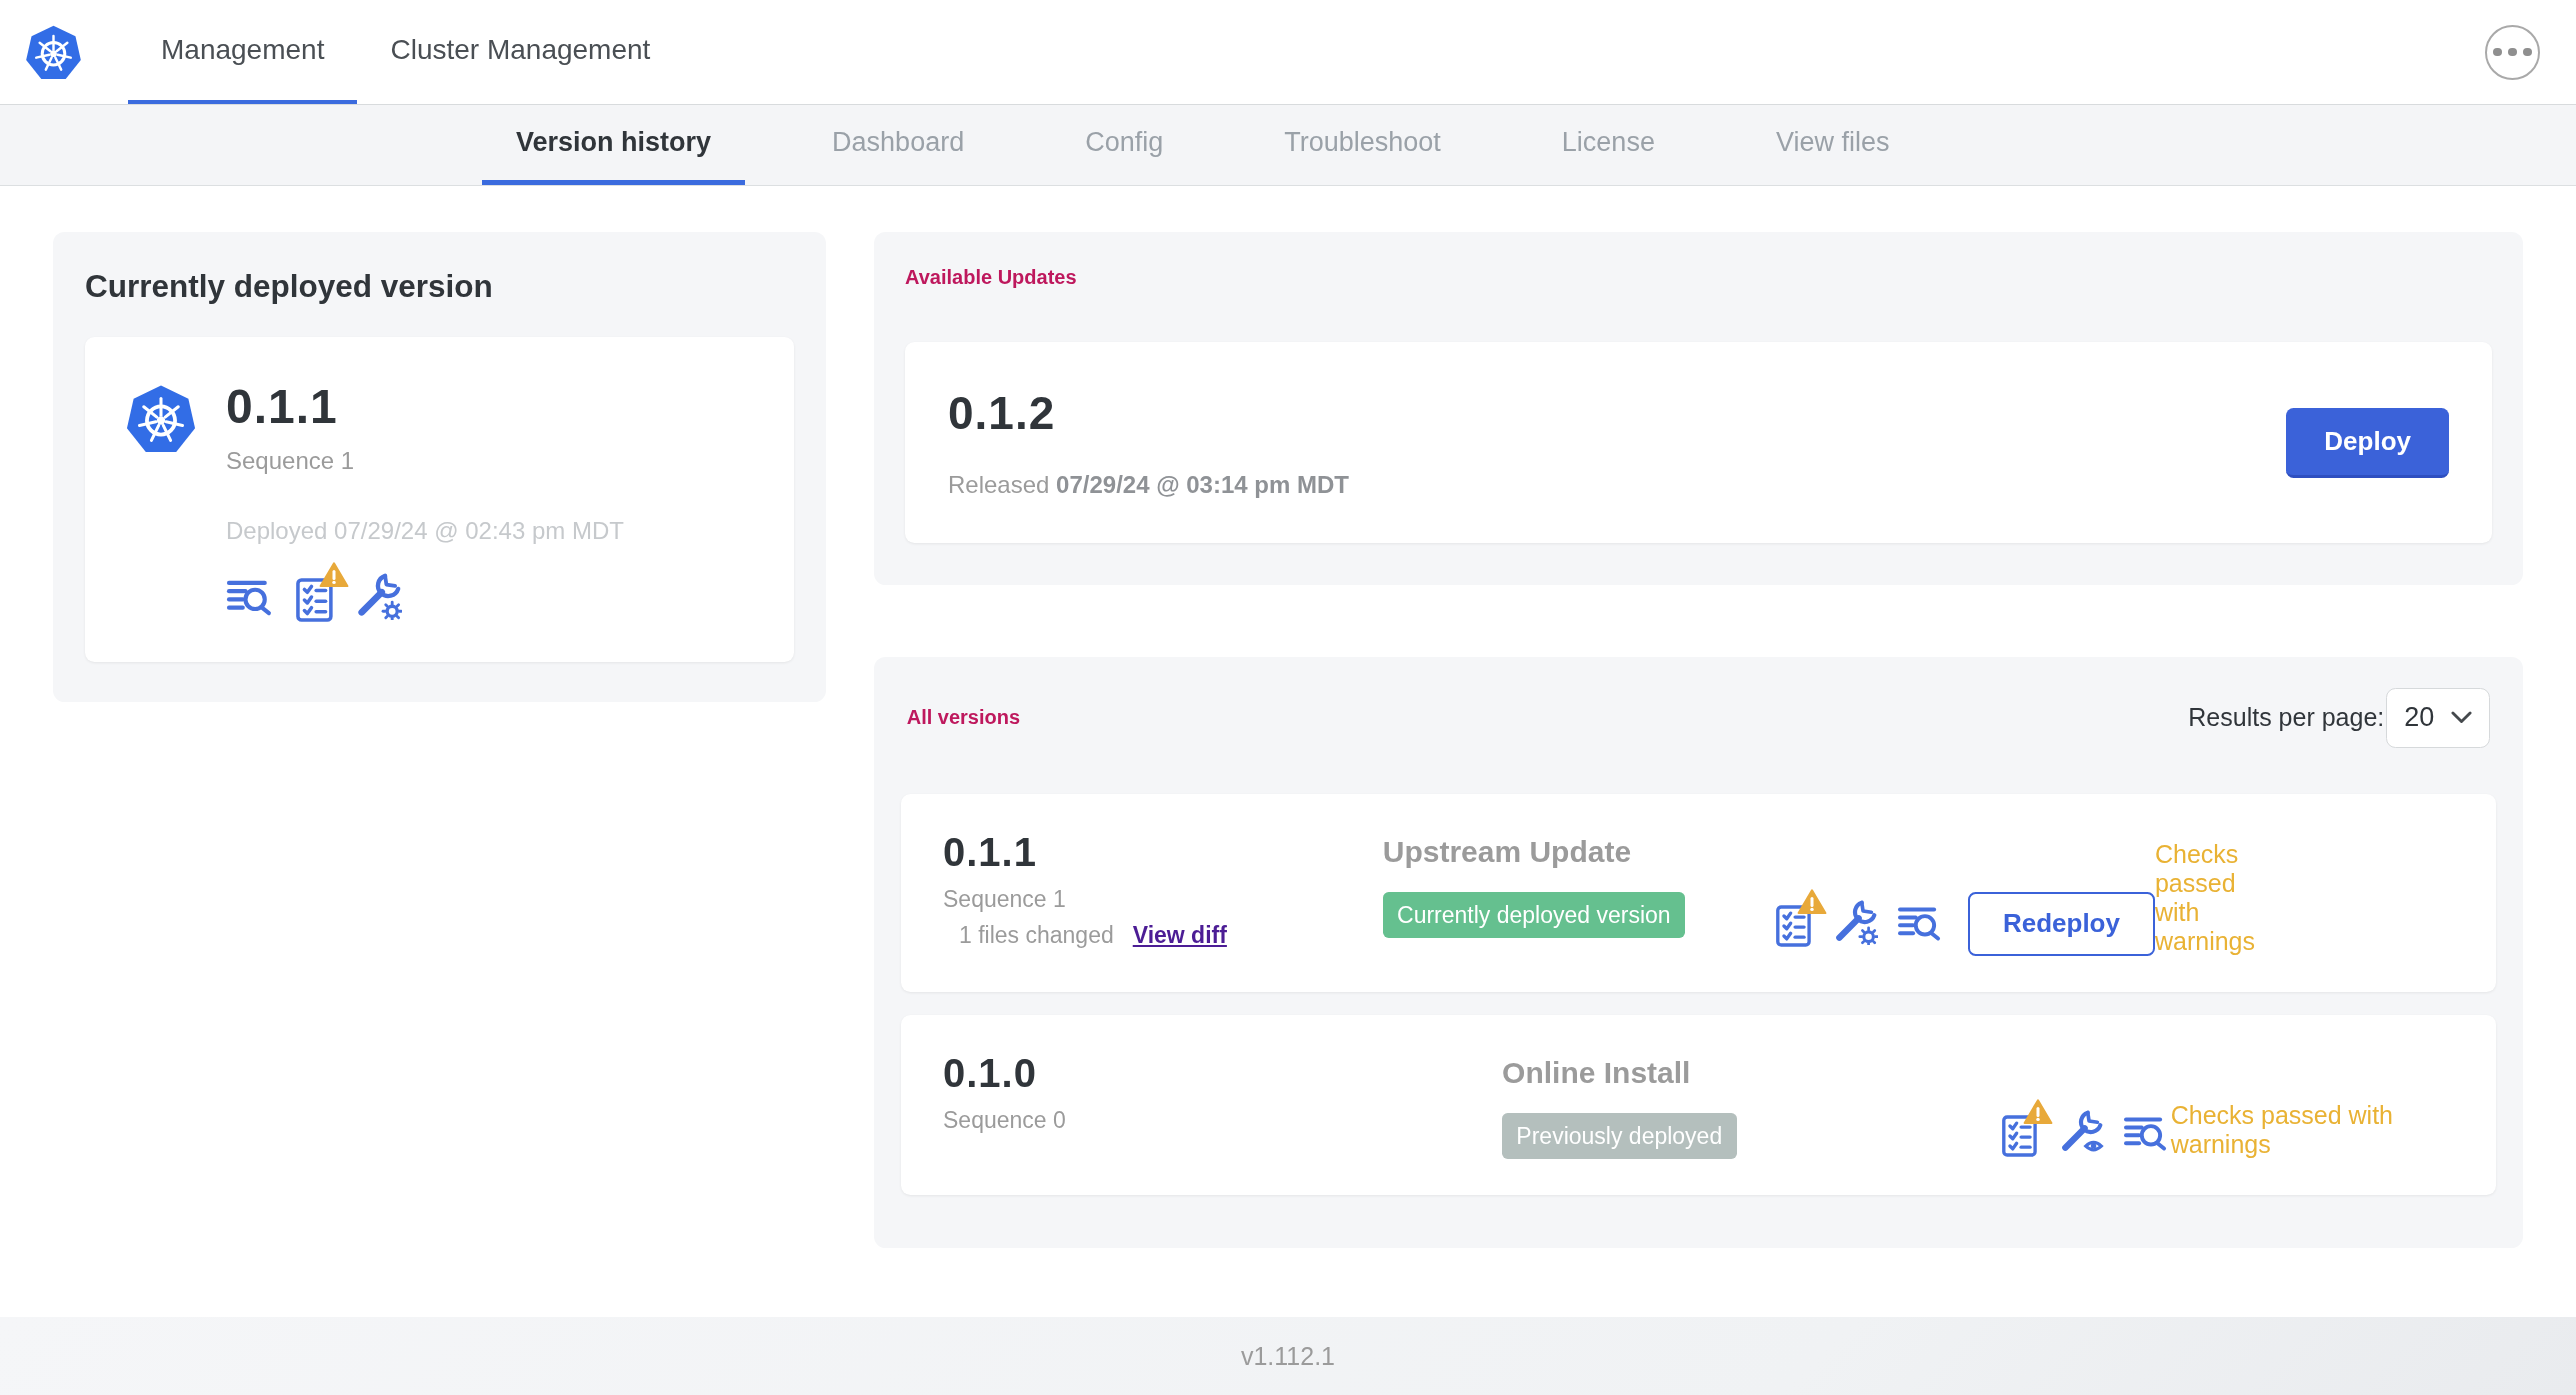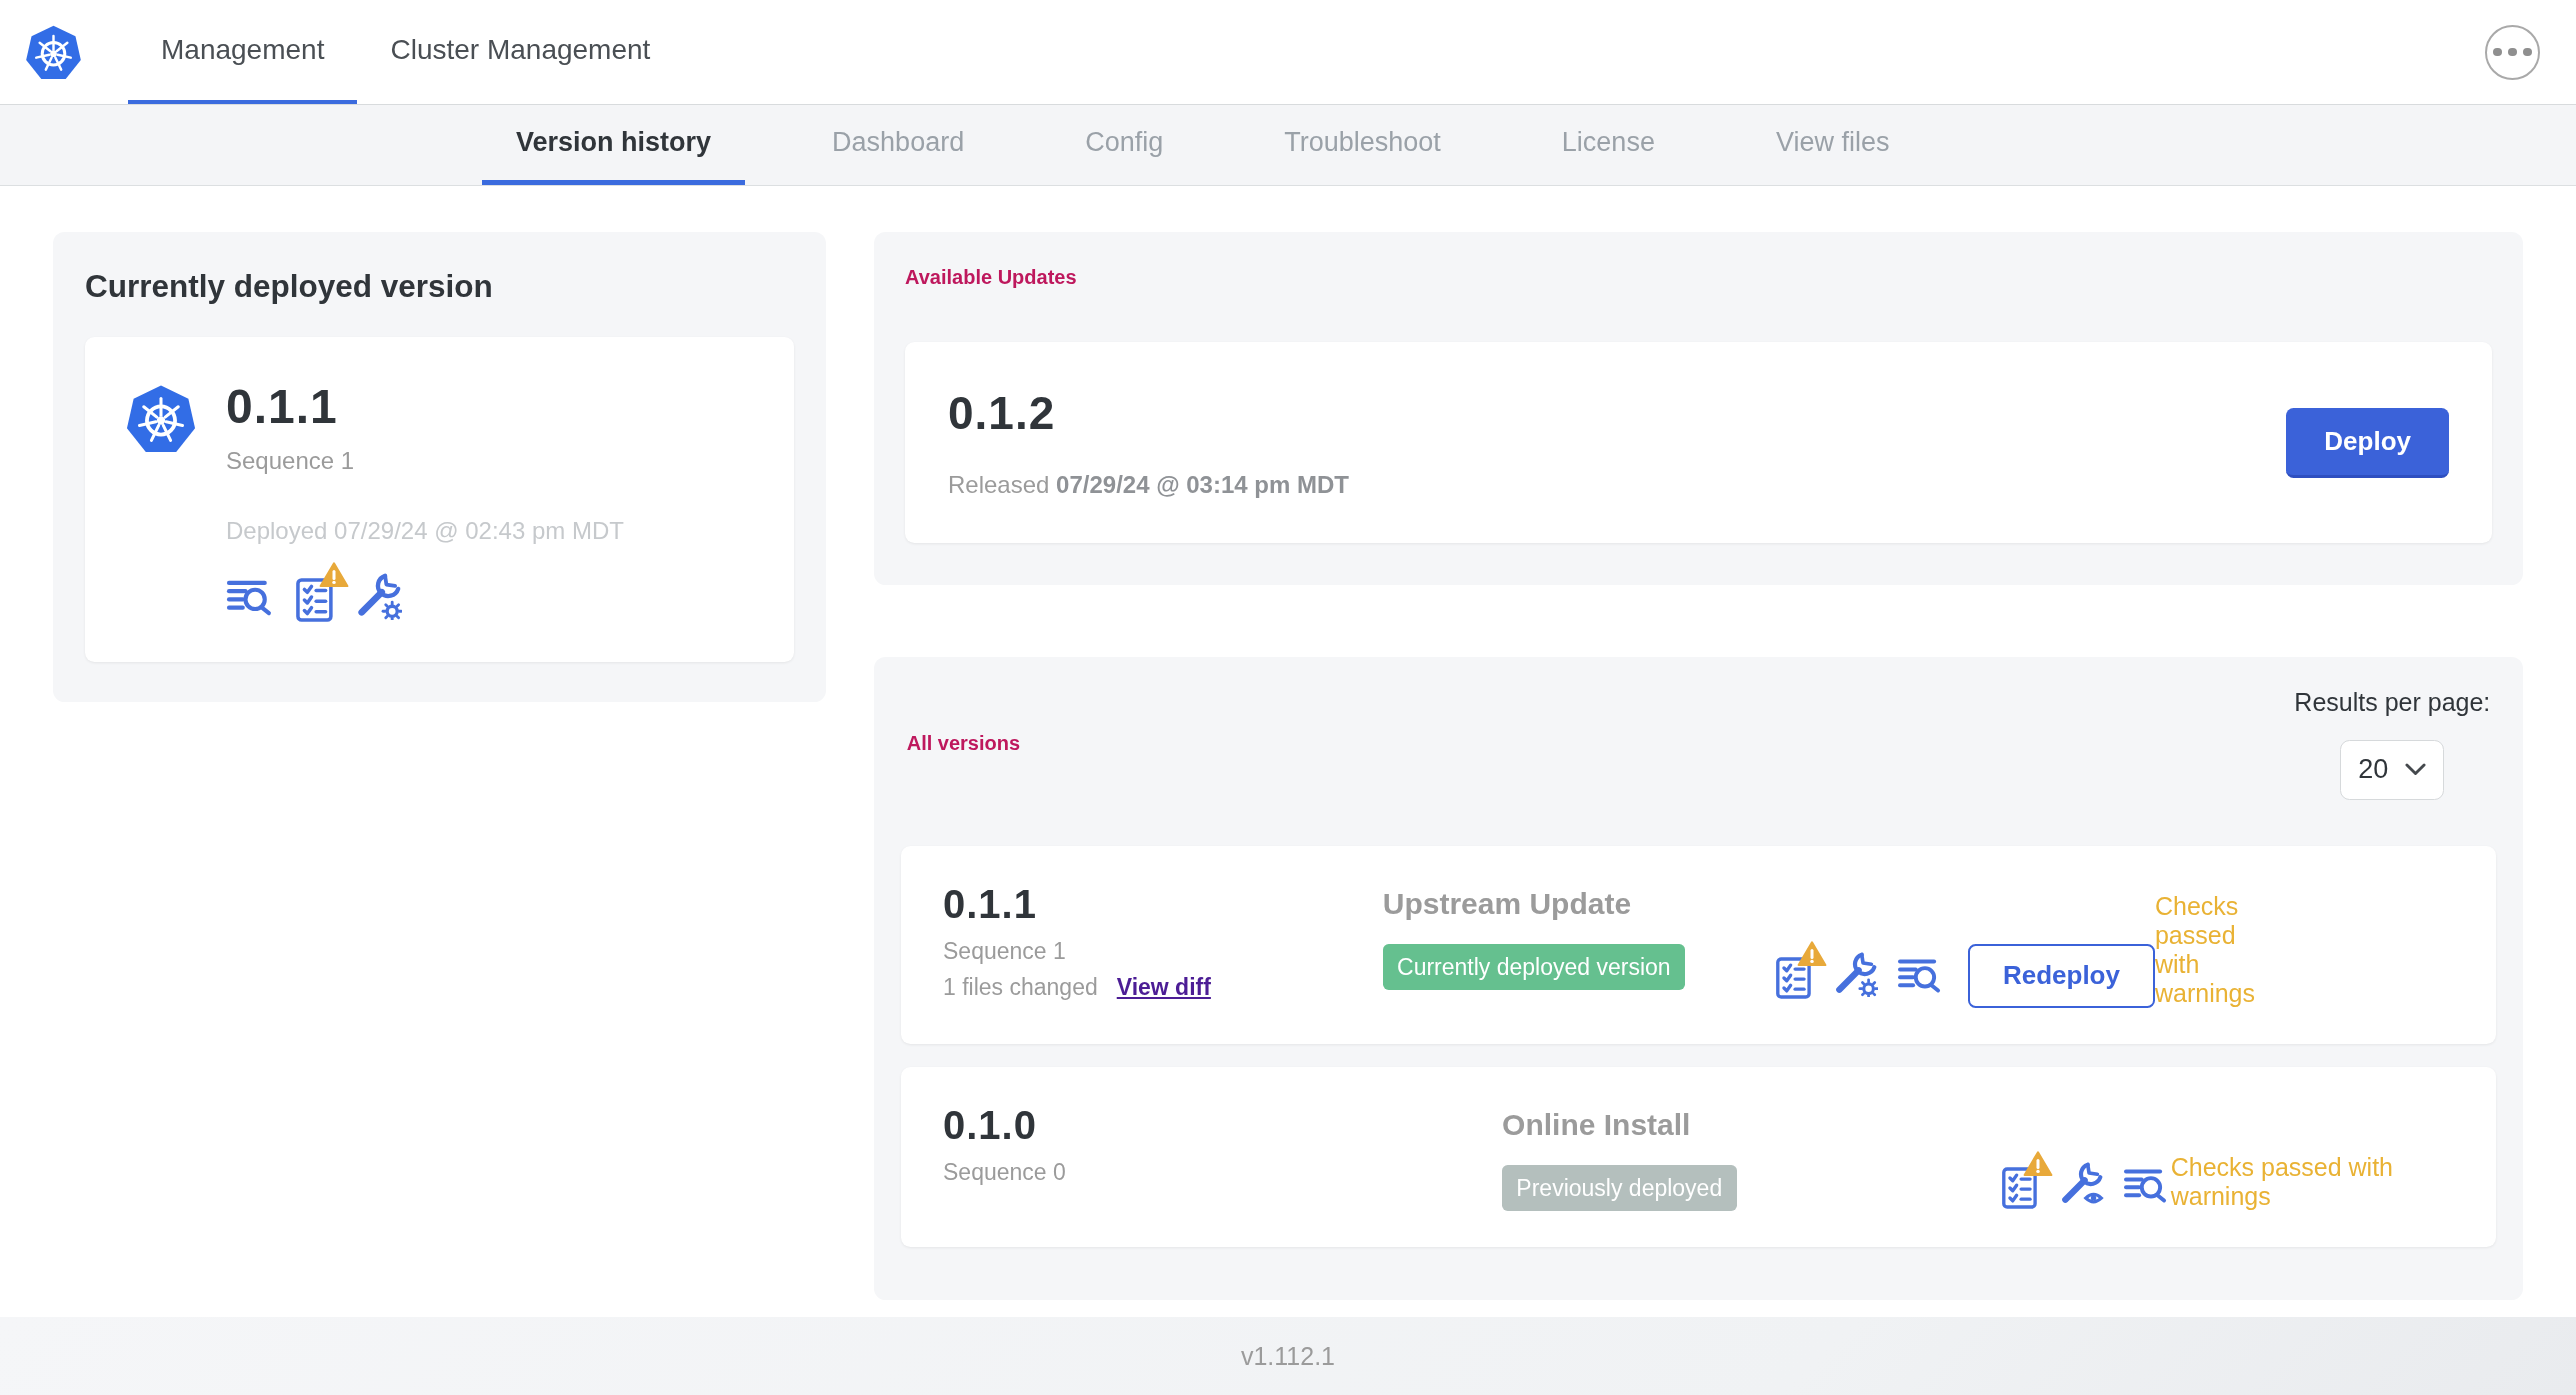--- a/index.html
+++ b/index.html
@@ -50,34 +50,34 @@
   .update-row { margin-top:53px; padding:44px 43px; display:flex; align-items:center; }
   .upd-version { font-size:46px; font-weight:700; letter-spacing:1px; }
   .released { margin-top:31px; font-size:24px; color:#9b9b9b; }
   .released b { color:#8f9296; }
   .deploy-btn { margin-left:auto; background:#3b62d9; color:#fff; font-family:inherit;
                 font-size:26px; font-weight:700; padding:18px 38px; border:none;
                 border-bottom:3.8px solid #2e4fc0; border-radius:7.6px; cursor:pointer; }
   
   .versions-card { margin-top:72px; padding:31px 27px 53px; }
   .versions-head { display:flex; align-items:center; padding:0 5.7px; }
-  .results { margin-left:auto; display:flex; align-items:center; gap:23px;
-             font-size:25px; color:#30353a;flex-direction:column; }
+  .results { margin-left:auto; display:flex; align-items:center; gap:2px;
+             font-size:25px; color:#30353a; }
   .select-box { background:#fff; border:1.9px solid #d6d9db; border-radius:9.5px;
                 padding:13.4px 17px; display:flex; align-items:center; gap:17px;
                 font-size:27px; color:#30353a; cursor:pointer; }
   .version-row { padding:36px 42px; display:flex; }
   .version-row.row1 { margin-top:46px; }
   .version-row.row2 { margin-top:23px; }
   .vr-left { width:37%; }
   .vr-mid { width:33%; }
   .vr-right { flex:1; display:flex; flex-direction:row; align-items:flex-end; }
   .vr-version { font-size:40px; font-weight:700; letter-spacing:1px; }
   .vr-sequence { margin-top:11.5px; font-size:23px; color:#9b9b9b; }
-  .vr-files { margin-top:8.6px; font-size:23px; color:#9b9b9b; display:flex; gap:19px; align-items:baseline; }
+  .vr-files { margin-top:8.6px; font-size:23px; color:#9b9b9b; display:flex; gap:19px; align-items:baseline;margin-left:16px; }
   .view-diff { color:#4c1d95; font-weight:700; text-decoration:underline; cursor:pointer; }
   .vr-source { font-size:30px; font-weight:700; color:#9b9b9b; margin-top:5.7px; }
   .badge { display:inline-block; margin-top:23px; font-size:23px; color:#fff;
            padding:9.5px 14.3px; border-radius:5.7px; }
   .badge-green { background:#65c08f; }
   .badge-gray  { background:#b4bfbd; }
   .actions { display:flex; align-items:center; gap:23px; }
   .icon-group { display:flex; align-items:flex-end; gap:19px; }
   .redeploy-btn { background:#fff; border:2.9px solid #3b62d9; color:#3b62d9; font-family:inherit;
                   font-size:26px; font-weight:700; padding:14.3px 33px; border-radius:7.6px; cursor:pointer; }

